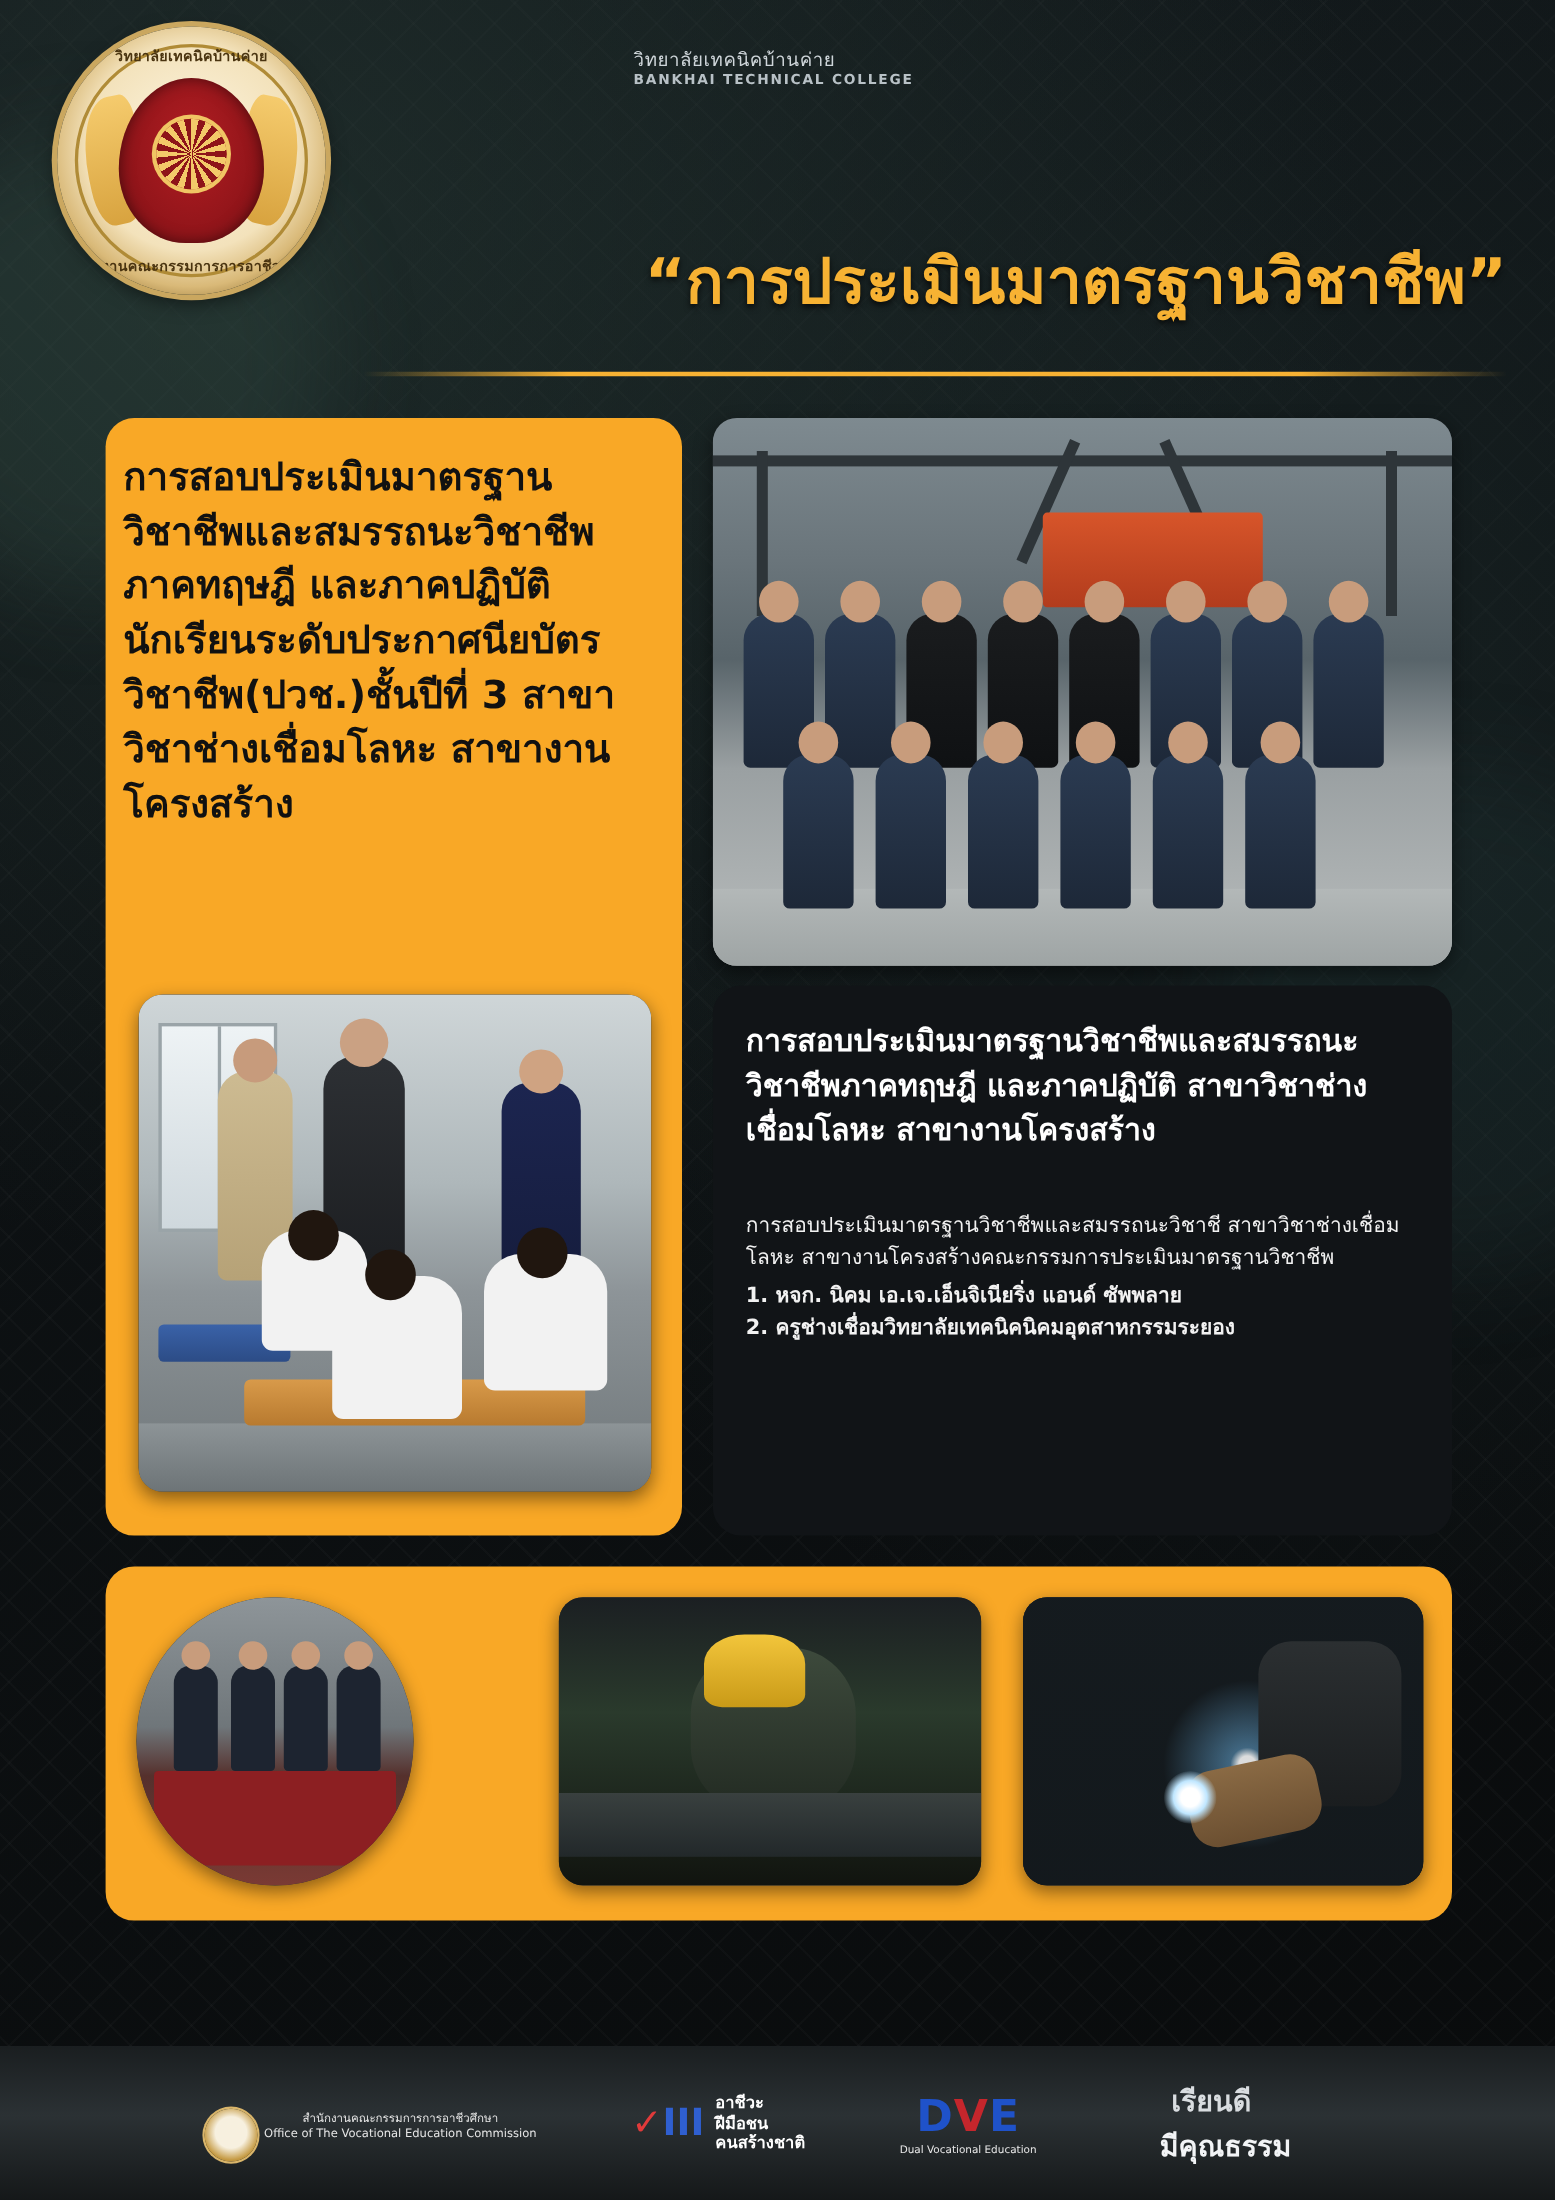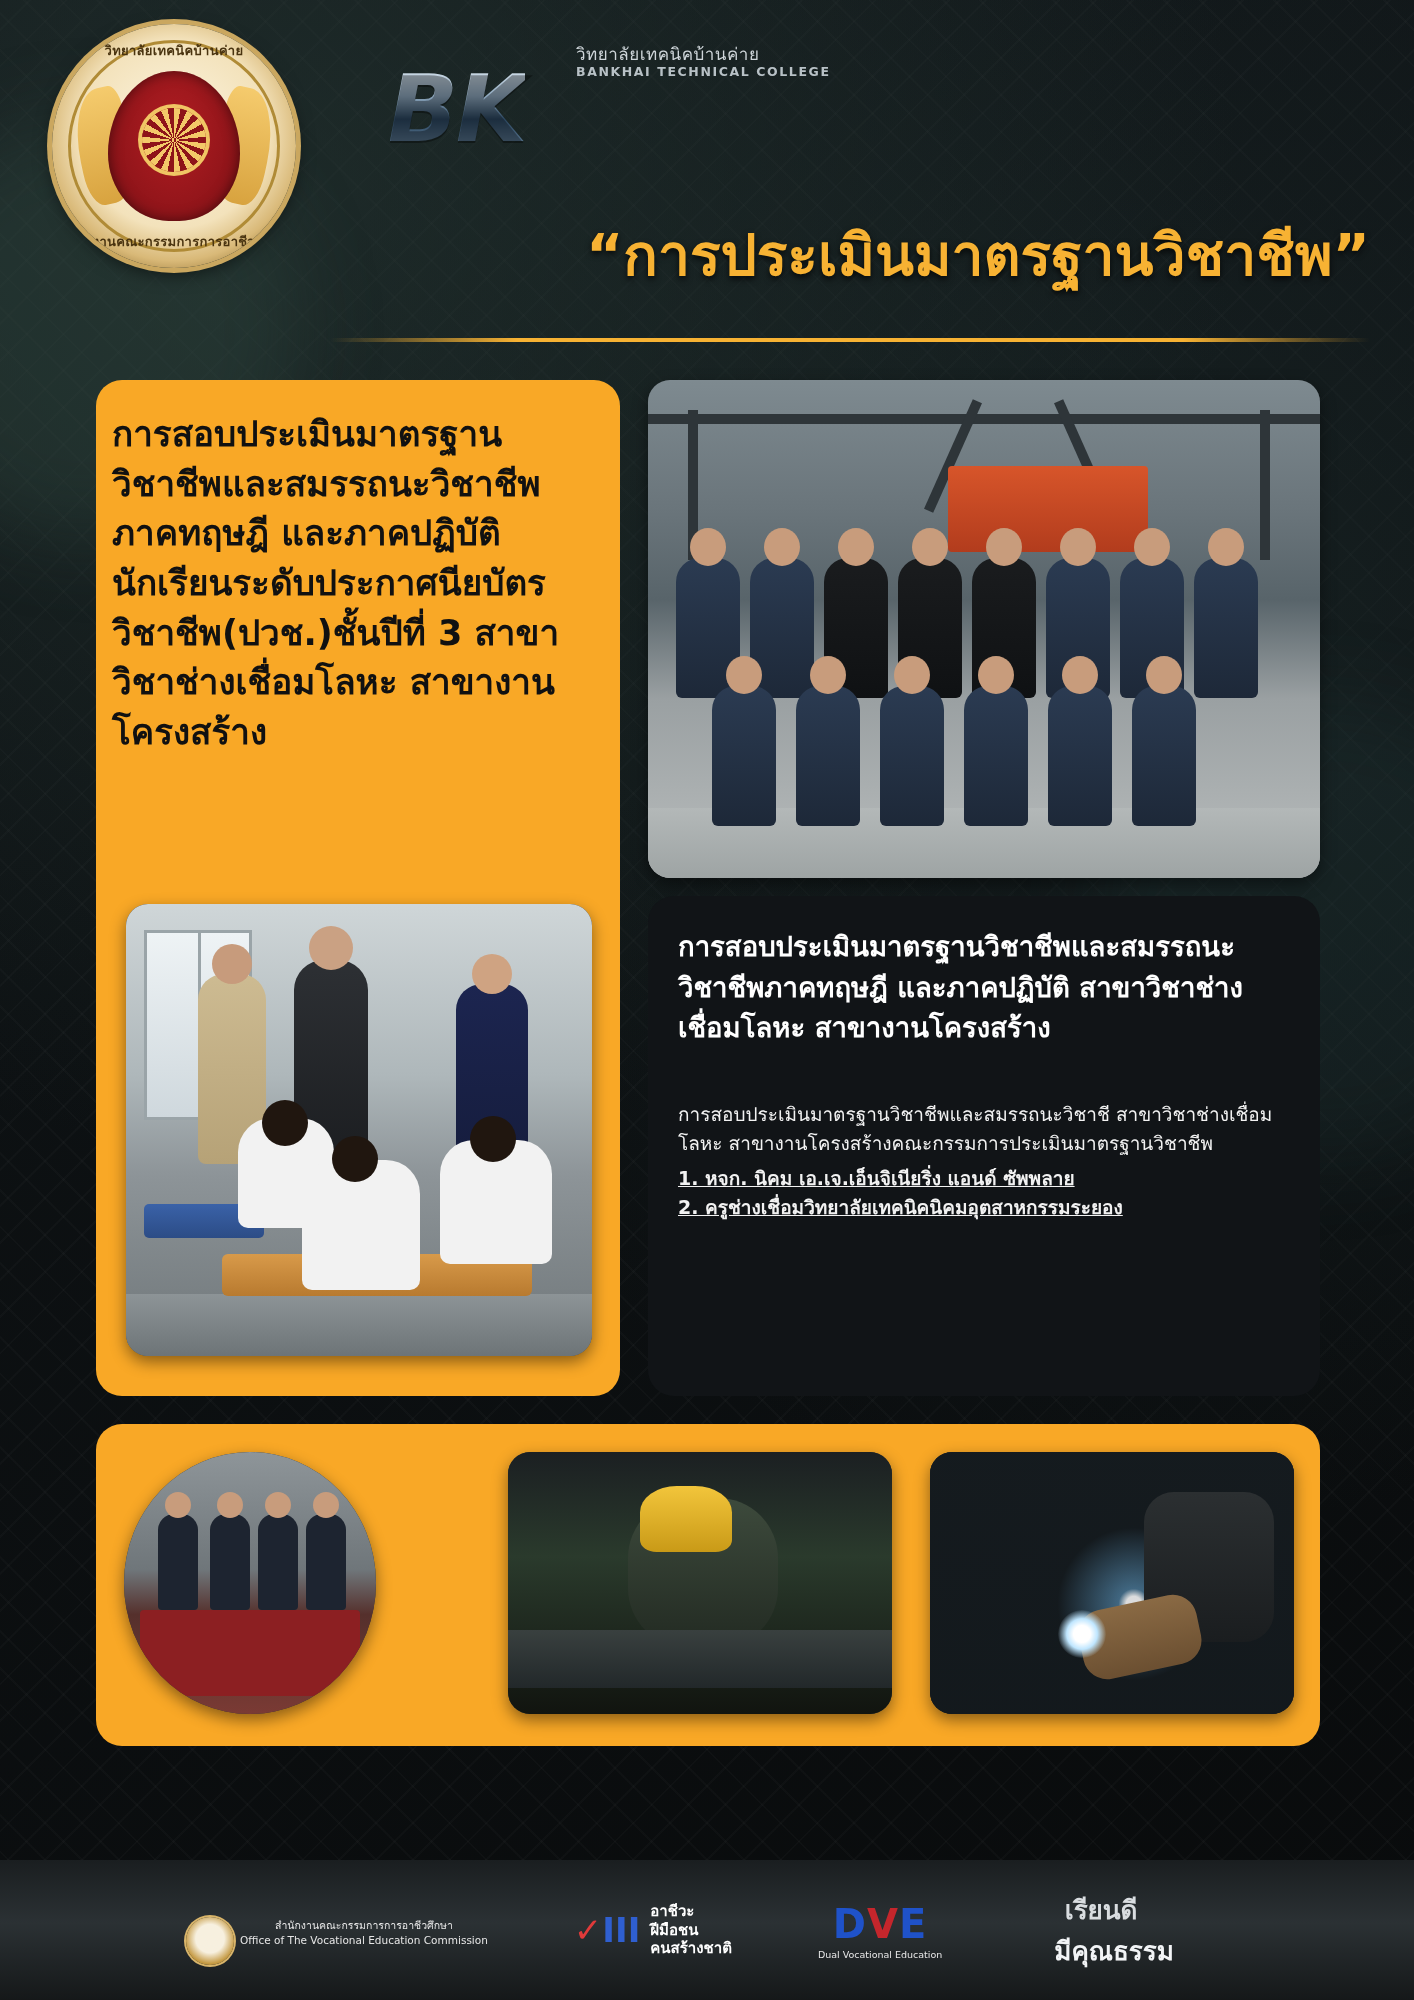--- a/index.html
+++ b/index.html
@@ -316,21 +316,21 @@
   }
   .right-body {
     position: absolute;
     left: 678px; top: 1100px;
     width: 614px;
     font-size: 19px;
     line-height: 1.52;
     color: #f2f2f2;
   }
   .right-body .lead { margin-bottom: 6px; }
-  .right-body .li { font-weight: 700; text-decoration: underline; }
+  .right-body .li { font-weight: 700; }
 
   
   .p-bottom {
     left: 96px; top: 1424px;
     width: 1224px; height: 322px;
   }
   .pb1 { left: 124px; top: 1452px; width: 252px; height: 262px; border-radius: 50%; }
   .pb2 { left: 508px; top: 1452px; width: 384px; height: 262px; }
   .pb3 { left: 930px; top: 1452px; width: 364px; height: 262px; }
 
@@ -395,21 +395,20 @@
       <div class="arc-top">วิทยาลัยเทคนิคบ้านค่าย</div>
       <div class="wing-l"></div>
       <div class="wing-r"></div>
       <div class="emblem"></div>
       <div class="arc-bottom">สำนักงานคณะกรรมการการอาชีวศึกษา</div>
     </div>
 
     <div class="bk-logo">
       <div class="th-sub">วิทยาลัยเทคนิคบ้านค่าย</div>
       <div class="en-sub">BANKHAI TECHNICAL COLLEGE</div>
-      <div class="big">BK</div>
     </div>
 
     <div class="headline">“การประเมินมาตรฐานวิชาชีพ”</div>
     <div class="rule"></div>
   </div>
 
   <div class="panel-orange p-left"></div>
   <div class="left-text">การสอบประเมินมาตรฐานวิชาชีพและสมรรถนะวิชาชีพภาคทฤษฎี และภาคปฏิบัติ นักเรียนระดับประกาศนียบัตรวิชาชีพ(ปวช.)ชั้นปีที่ 3 สาขาวิชาช่างเชื่อมโลหะ สาขางานโครงสร้าง</div>
 
   <div class="photo p-class">

